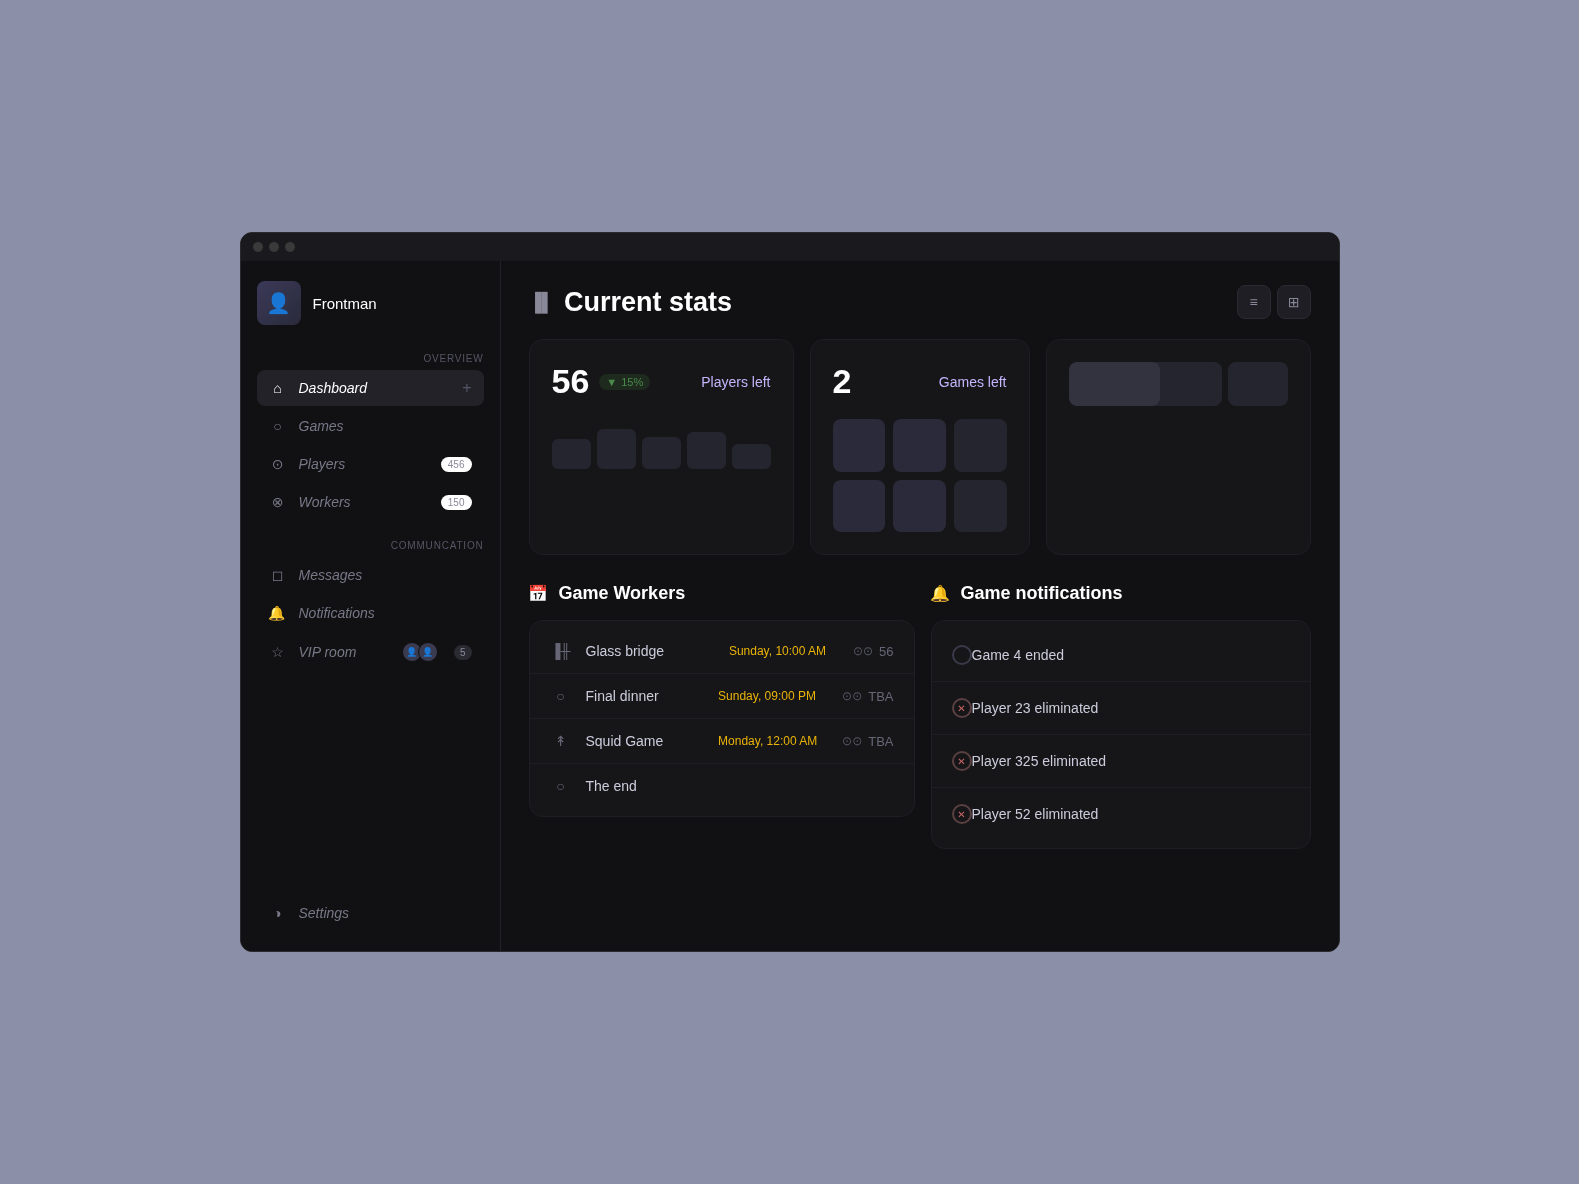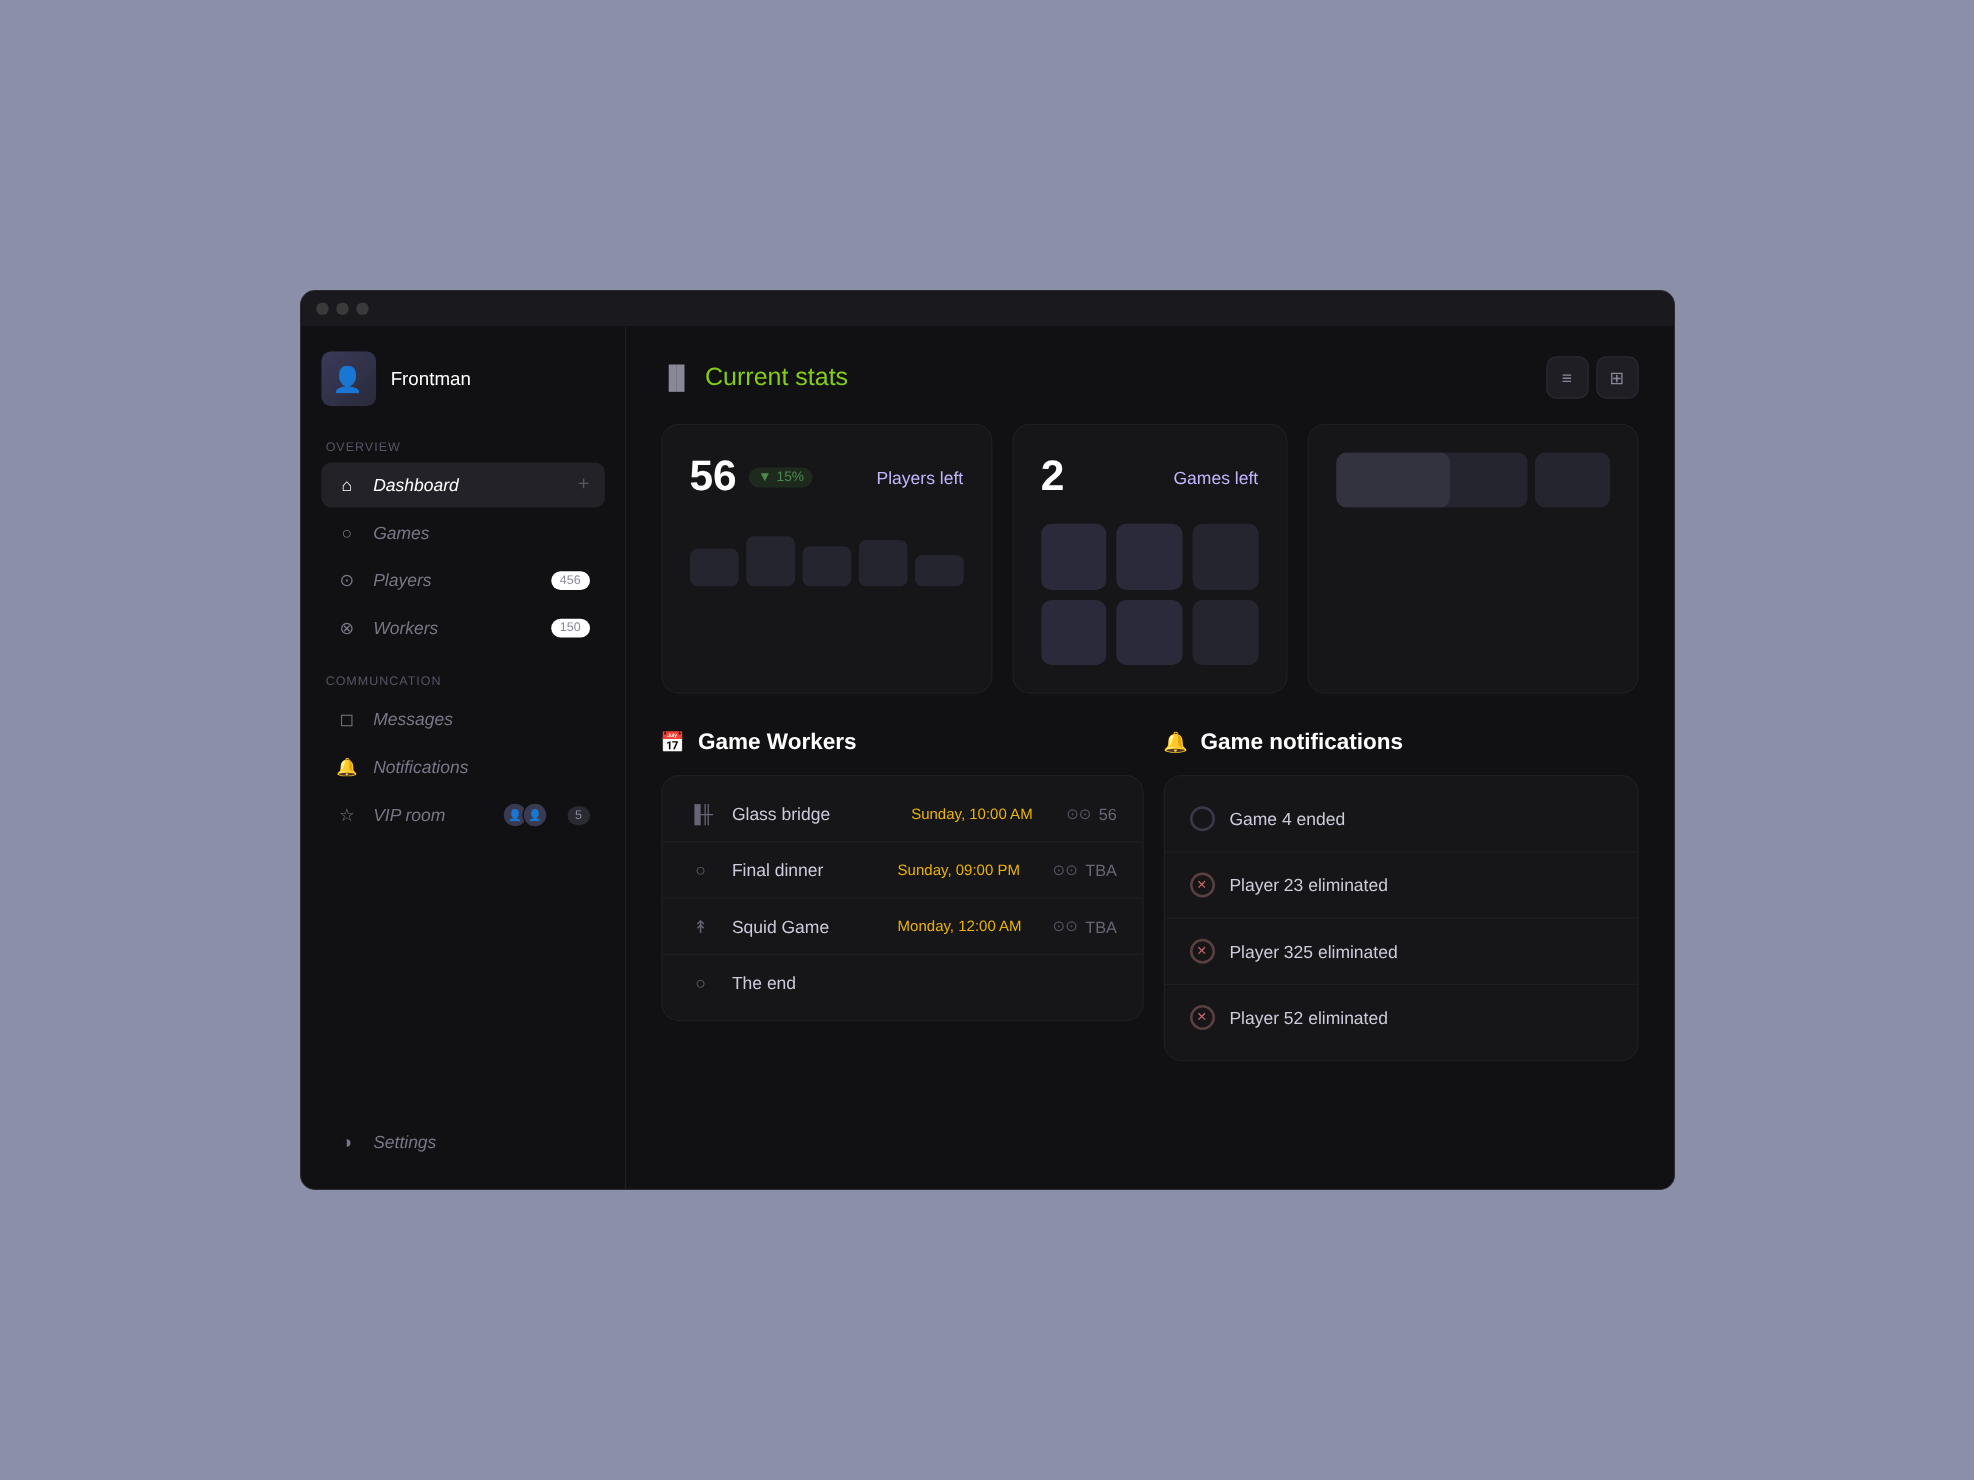--- a/index.html
+++ b/index.html
@@ -78,20 +78,21 @@
       font-size: 15px;
       font-weight: 500;
     }
     .sidebar-section-label {
       font-size: 10px;
       color: #555566;
       letter-spacing: 0.08em;
       text-transform: uppercase;
       margin-bottom: 6px;
       padding-left: 4px;
+      text-align: right;
     }
     .sidebar-items {
       display: flex;
       flex-direction: column;
       gap: 2px;
       margin-bottom: 20px;
     }
     .sidebar-item {
       display: flex;
       align-items: center;
@@ -161,23 +162,23 @@
       align-items: center;
       justify-content: space-between;
       margin-bottom: 20px;
     }
     .section-title-row {
       display: flex;
       align-items: center;
       gap: 10px;
     }
     .section-title {
-      color: #84cc16;
-      font-size: 20px;
-      font-weight: 400;
+      color: #ffffff;
+      font-size: 27px;
+      font-weight: 700;
     }
     .header-controls {
       display: flex;
       gap: 6px;
     }
     .header-btn {
       width: 34px; height: 34px;
       background: #1e1e24;
       border: 1px solid #2a2a32;
       border-radius: 8px;
@@ -330,21 +331,21 @@
       font-size: 13px;
     }
     .players-icon {
       font-size: 12px;
       color: #555566;
     }
     .notif-row {
       display: flex;
       align-items: center;
       padding: 16px 20px;
-      gap: 12px;
+      gap: 0;
       border-bottom: 1px solid #1e1e24;
     }
     .notif-row:last-child { border-bottom: none; }
     .notif-icon {
       width: 20px; height: 20px;
       border-radius: 50%;
       border: 2px solid #444455;
       display: flex; align-items: center; justify-content: center;
       flex-shrink: 0;
       color: #666677;

